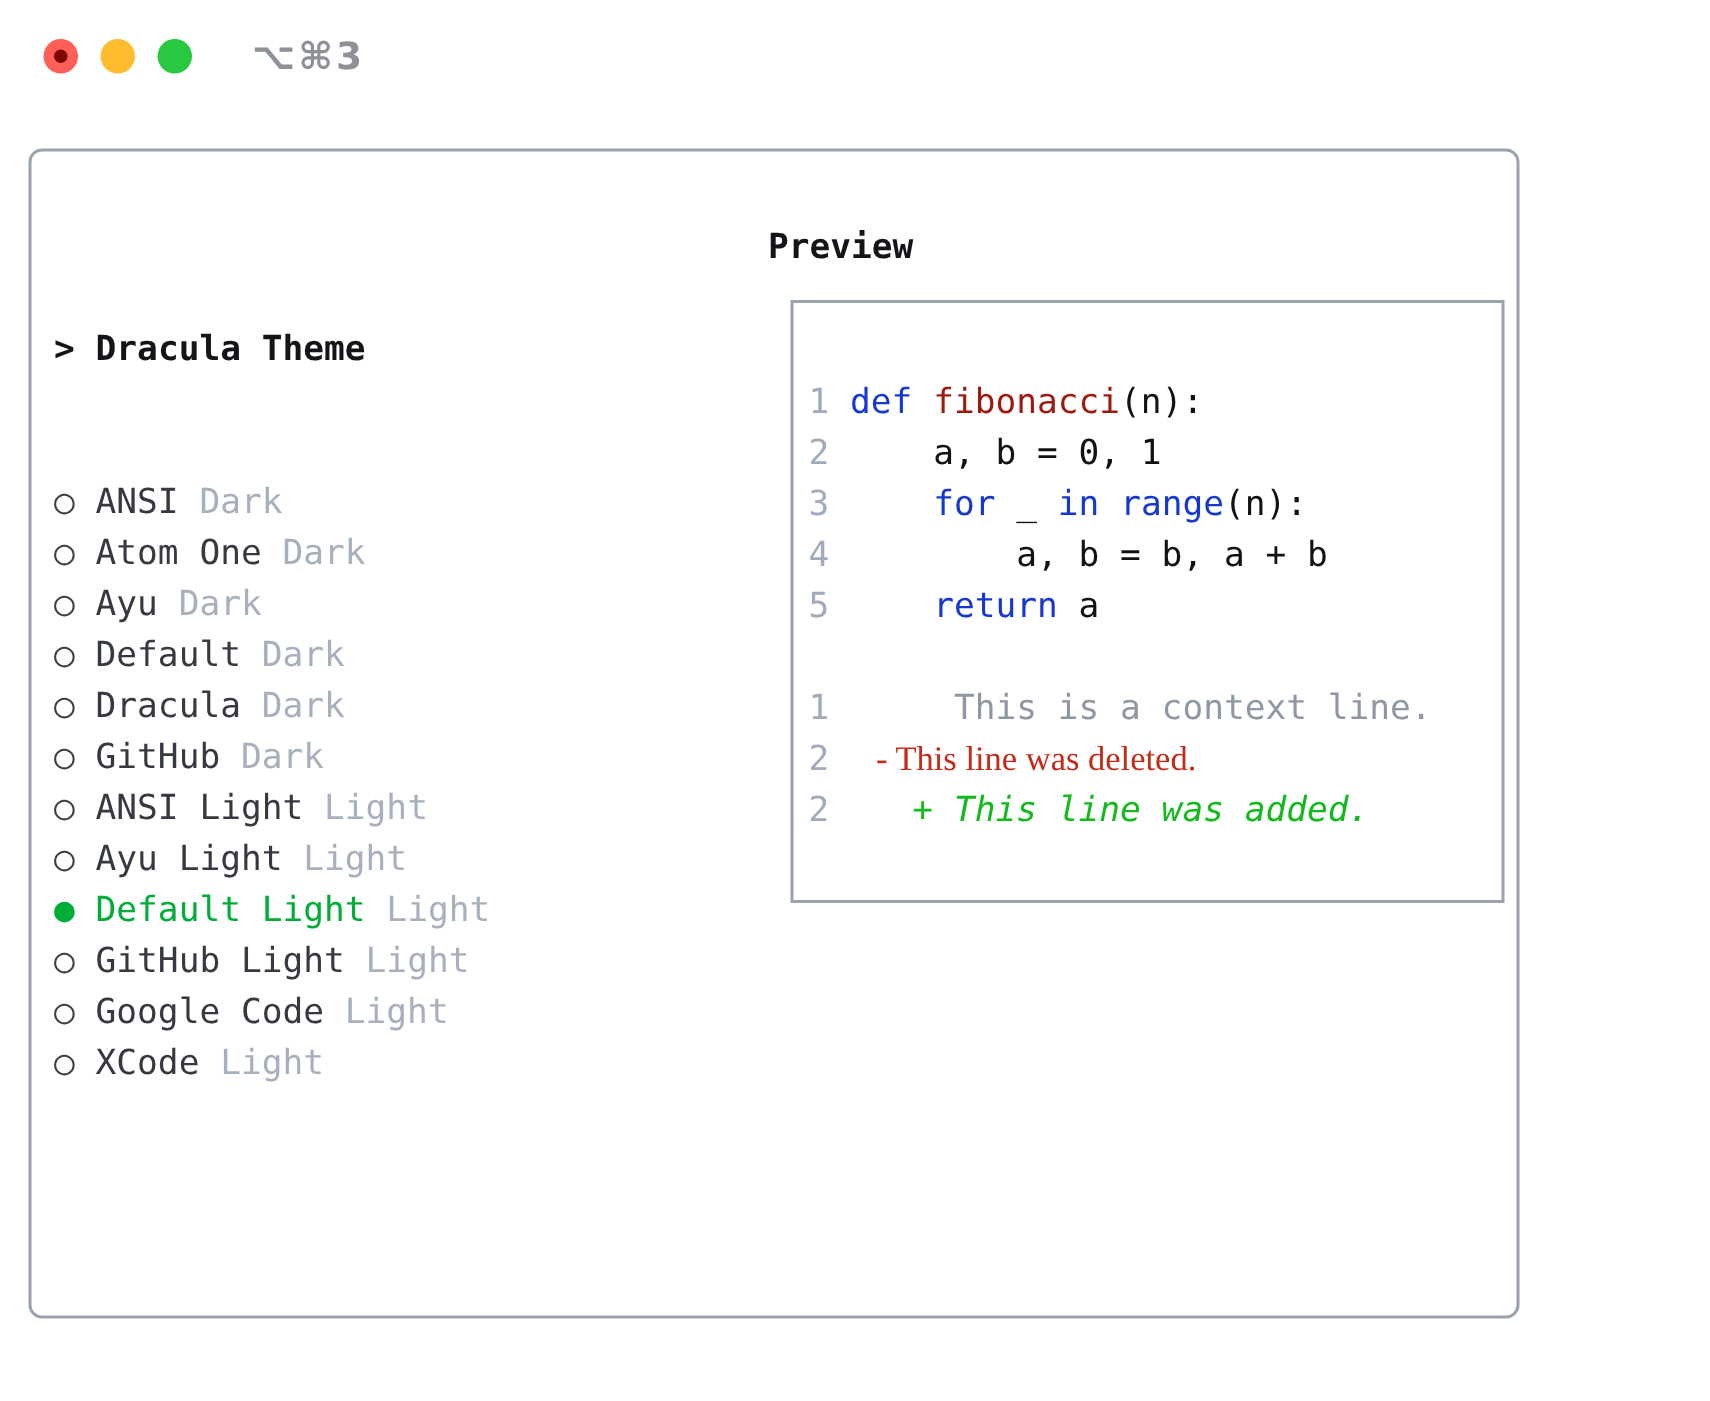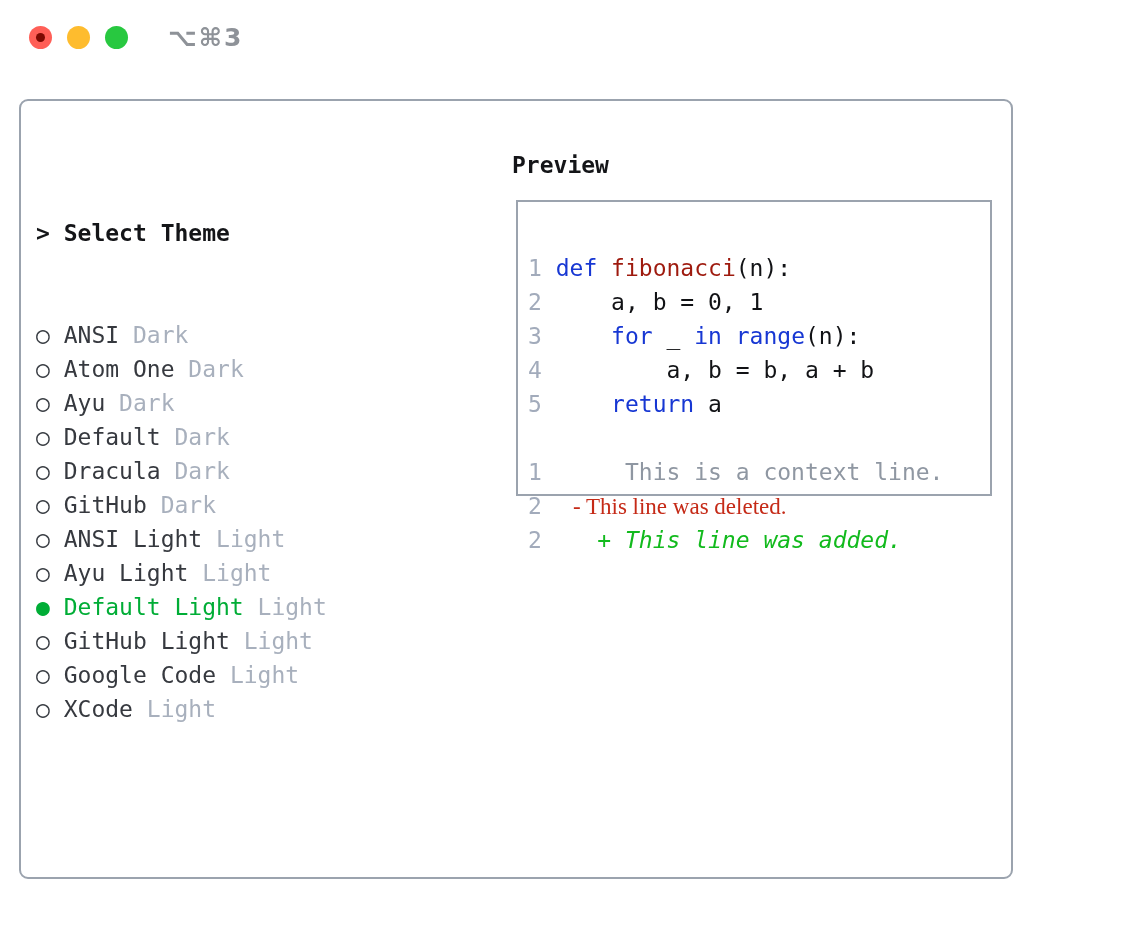--- a/index.html
+++ b/index.html
@@ -47,21 +47,21 @@
   .row .suffix{color:var(--muted);margin-top:44px;}
   .hdr{font-weight:bold;color:var(--ink-bold);}
   .prompt{font-weight:bold;color:var(--ink-bold);}
   .section-hdr{color:#111215;}
   .spacer{height:34px;}
   .preview-label{
     position:absolute;left:481px;top:47px;height:34px;line-height:34px;
     font-size:23px;font-weight:bold;color:var(--ink-bold);white-space:pre;margin-left:10px;
   }
   .preview-box{
-    position:absolute;left:495px;top:99px;width:476px;height:296px;
+    position:absolute;left:506px;top:99px;width:476px;height:402px;
     border:2px solid var(--frame);box-sizing:border-box;background:#fff;
   }
   .code{
     position:absolute;left:10px;top:49px;
     font-size:23px;line-height:34px;white-space:pre;color:#111215;
   }
   .code .ln{color:var(--ln);}
   .code .kw{color:var(--kw);}
   .code .fn{color:var(--fn);}
   .code .plain{color:#111215;}
@@ -77,21 +77,21 @@
   <div class="traffic">
     <div class="dot red"></div>
     <div class="dot yellow"></div>
     <div class="dot green"></div>
   </div>
   <div class="win-title">⌥⌘3</div>
 
   <div class="main-box">
 
     <div class="left-col">
-      <div class="row"><span class="prompt">&gt;</span><span> </span><span class="hdr">Select Theme</span></div>
+      <div class="row"><span class="prompt">&gt;</span><span> </span><span class="hdr">Dracula Theme</span></div>
       <div id="theme-list"><div class="row"><span class="marker">○</span><span class="label"> ANSI </span><span class="suffix">Dark</span></div><div class="row"><span class="marker">○</span><span class="label"> Atom One </span><span class="suffix">Dark</span></div><div class="row"><span class="marker">○</span><span class="label"> Ayu </span><span class="suffix">Dark</span></div><div class="row"><span class="marker">○</span><span class="label"> Default </span><span class="suffix">Dark</span></div><div class="row"><span class="marker">○</span><span class="label"> Dracula </span><span class="suffix">Dark</span></div><div class="row"><span class="marker">○</span><span class="label"> GitHub </span><span class="suffix">Dark</span></div><div class="row"><span class="marker">○</span><span class="label"> ANSI Light </span><span class="suffix">Light</span></div><div class="row"><span class="marker">○</span><span class="label"> Ayu Light </span><span class="suffix">Light</span></div><div class="row selected"><span class="marker">●</span><span class="label"> Default Light </span><span class="suffix">Light</span></div><div class="row"><span class="marker">○</span><span class="label"> GitHub Light </span><span class="suffix">Light</span></div><div class="row"><span class="marker">○</span><span class="label"> Google Code </span><span class="suffix">Light</span></div><div class="row"><span class="marker">○</span><span class="label"> XCode </span><span class="suffix">Light</span></div></div>
       <div class="spacer"></div>
       
       
       
       
     </div>
 
     <div class="preview-label">Preview</div>
 

